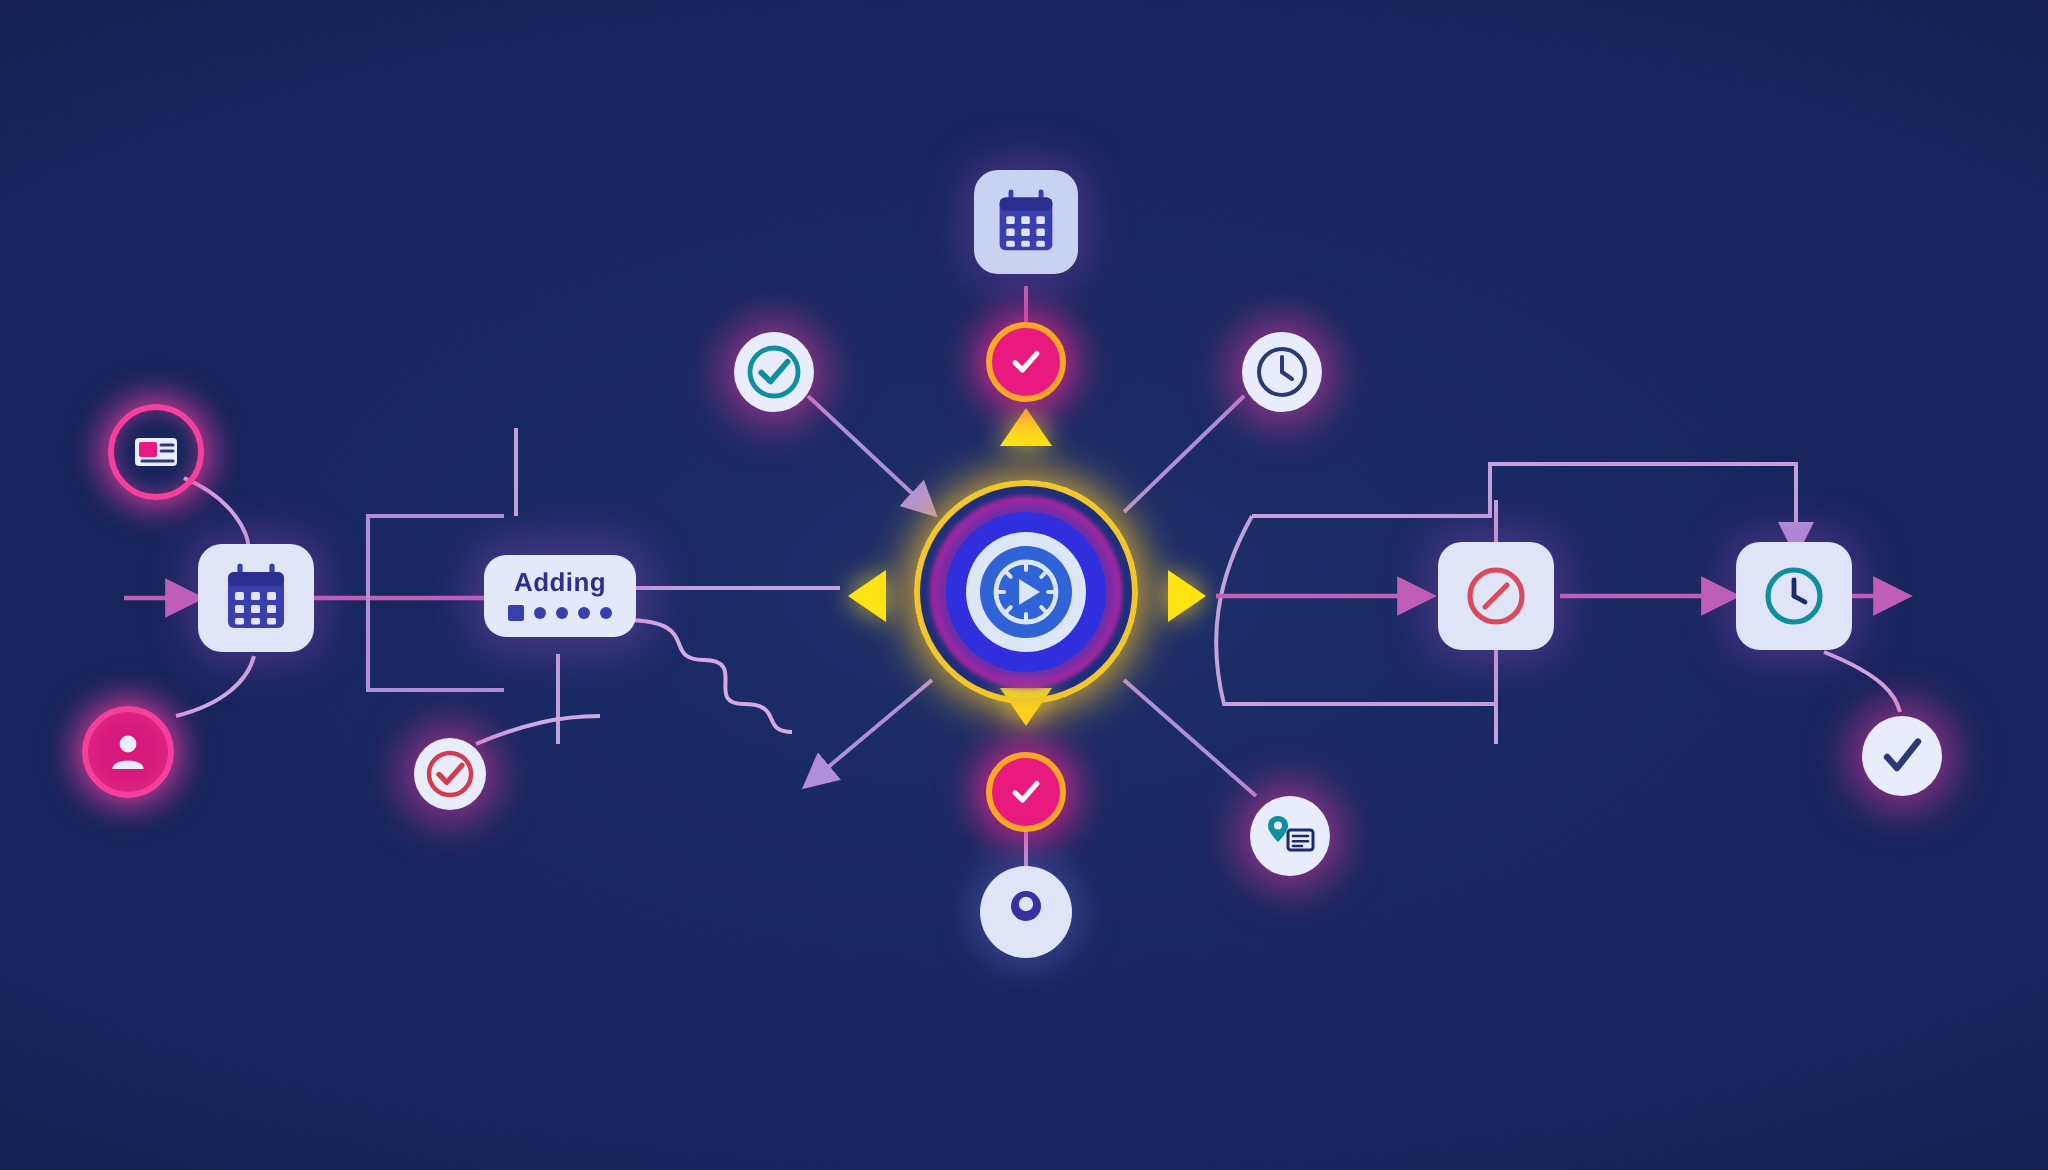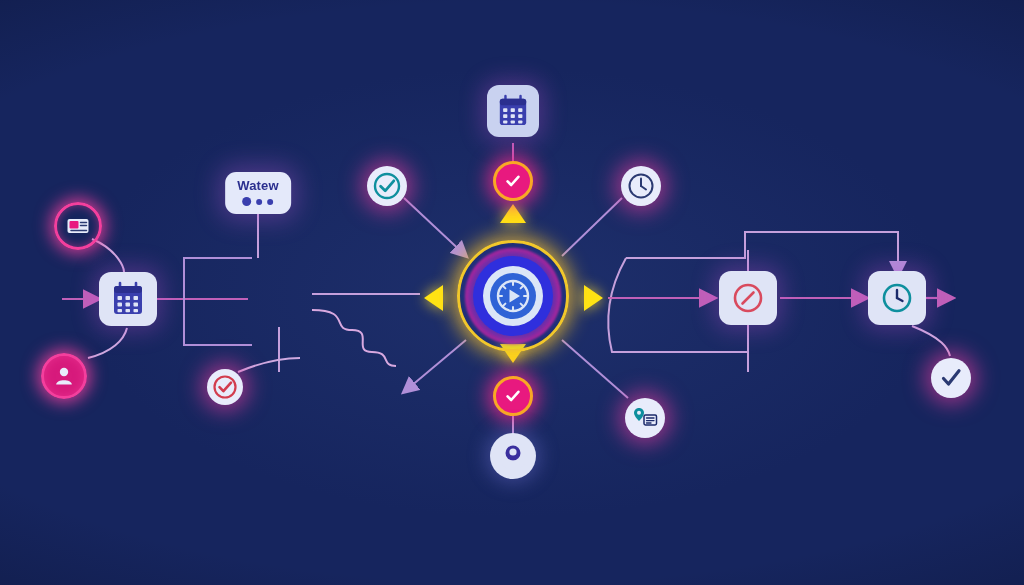--- a/index.html
+++ b/index.html
@@ -298,31 +298,33 @@
 
   <div class="node" style="left:64px; top:376px;">
     <div class="circ circ-ring-pink" style="width:40px;height:40px;background:rgba(232,25,127,0.92);">
       <svg width="22" height="22" viewBox="0 0 22 22">
         <circle cx="11" cy="7" r="4.2" fill="#e8ecfb"></circle>
         <path d="M3.2 19.5 C3.2 13.8 18.8 13.8 18.8 19.5 Z" fill="#e8ecfb"></path>
       </svg>
     </div>
   </div>
 
-  <div class="node" style="left:258px; top:193px;">
+
+  <div class="node" style="left:280px; top:298px;">
     <div class="card">
-      <span class="card-label">Watew</span>
+      <span class="card-label">Adding</span>
       <span class="card-dots">
-        <i class="big"></i>
+        <i class="sq"></i>
+          <i class="dot"></i>
+          <i class="dot"></i>
           <i class="dot"></i>
           <i class="dot"></i>
       </span>
     </div>
   </div>
-
 
   <div class="node" style="left:225px; top:387px;">
     <div class="circ circ-white" style="width:36px;height:36px;">
       <svg width="26" height="26" viewBox="0 0 26 26">
         <circle cx="13" cy="13" r="10.5" fill="none" stroke="#d23c4e" stroke-width="2.2"></circle>
         <path d="M7.5 13.2 L11.4 17.2 L19 8.6" fill="none" stroke="#d23c4e" stroke-width="2.6" stroke-linecap="round" stroke-linejoin="round"></path>
       </svg>
     </div>
   </div>
 

